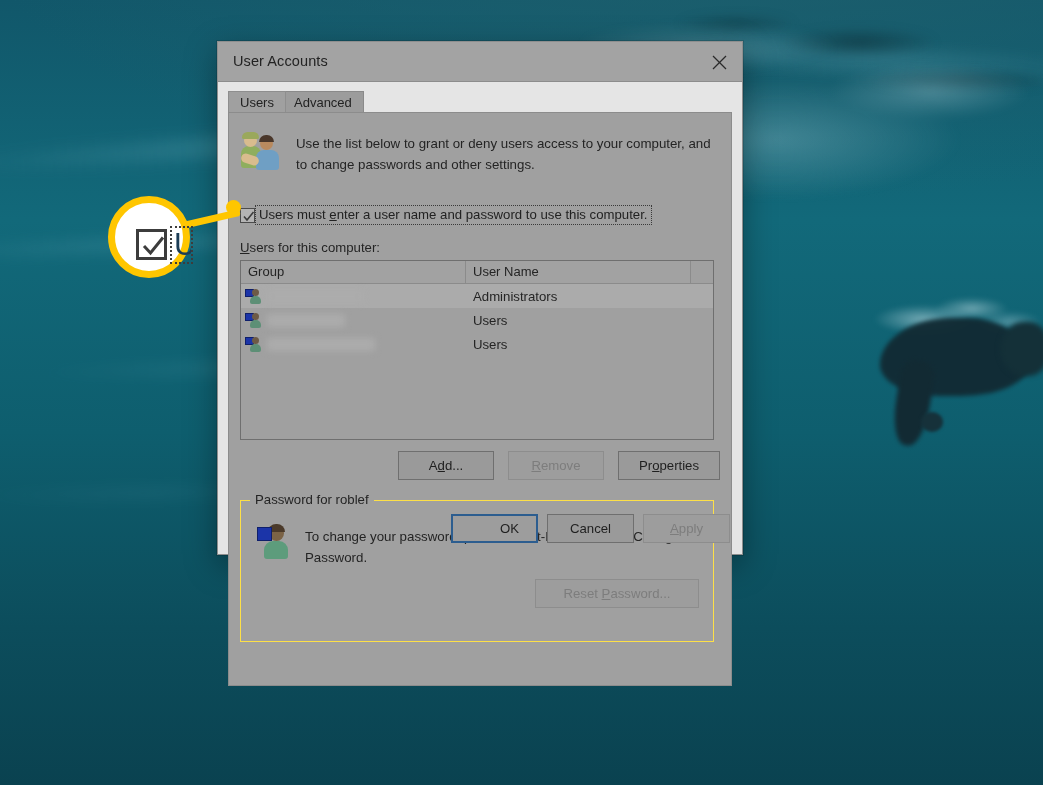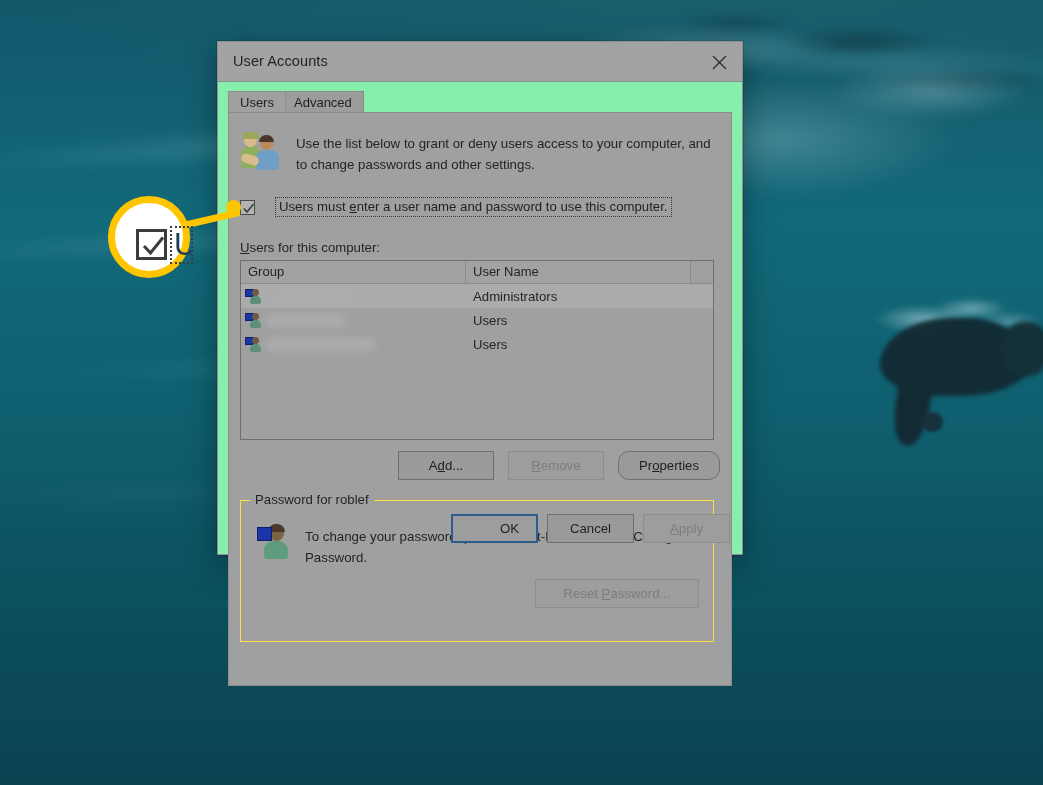--- a/index.html
+++ b/index.html
@@ -89,21 +89,21 @@
       radial-gradient(ellipse 30% 32% at 58% 40%, rgba(210,235,240,0.48), rgba(210,235,240,0) 70%),
       radial-gradient(ellipse 26% 30% at 80% 65%, rgba(180,215,225,0.40), rgba(180,215,225,0) 70%);
     filter: blur(2.5px);
   }
 
   
   #dialog {
     position: absolute;
     left: 217px; top: 41px;
     width: 526px; height: 514px;
-    background: #86efac;
+    background: #e5e5e5;
     border: 1px solid #8e8e8e;
     box-shadow: 0 0 0 1px rgba(0,0,0,0.12), 0 10px 30px rgba(0,0,0,0.35);
     color: #2a2a2a;
     font-size: 13.2px;
   }
   .titlebar {
     position: relative;
     height: 40px;
     background: #a3a3a3;
     border-bottom: 1px solid #8c8c8c;
@@ -164,22 +164,22 @@
   .ui-p1-head { position:absolute; left:4px; top:4px; width:13px; height:13px; border-radius:50%; background:#d8bc8e; }
   .ui-p1-hat  { position:absolute; left:2px; top:2px; width:17px; height:7px; border-radius:7px 7px 2px 2px; background:#9aa85c; }
   .ui-p1-body { position:absolute; left:1px; top:16px; width:20px; height:22px; border-radius:8px 8px 3px 3px; background:#8fae5e; }
   .ui-p1-arm  { position:absolute; left:1px; top:25px; width:18px; height:9px; border-radius:6px; background:#d8bc8e; transform:rotate(18deg); }
   .ui-p2-head { position:absolute; left:20px; top:7px; width:13px; height:13px; border-radius:50%; background:#b98a5e; }
   .ui-p2-hair { position:absolute; left:19px; top:5px; width:15px; height:7px; border-radius:7px 7px 0 0; background:#4a372a; }
   .ui-p2-body { position:absolute; left:16px; top:20px; width:23px; height:20px; border-radius:8px 8px 3px 3px; background:#6f9fc4; }
 
   
   .check-row {
-    position: absolute; left: 11px; top: 84px;
-    display: flex; align-items: center; gap: 20px;
+    position: absolute; left: 11px; top: 92px;
+    display: flex; align-items: center; gap: 0;
   }
   .cbox {
     width: 15px; height: 15px; flex:none;
     background: #b4b4b4;
     border: 1px solid #4b4b4b;
     position: relative;
   }
   .cbox svg { position:absolute; left:1px; top:1px; }
   .check-label-box {
     border: 1px dotted #3a3a3a;
@@ -256,21 +256,21 @@
   .btn.default {
     border: 2px solid #2c5d8f;
     background: #9d9d9d;
   }
   .list-btn-row {
     position: absolute; right: 11px; top: 338px;
     display: flex; gap: 14px;
   }
   .btn-add { width: 96px; }
   .btn-remove { width: 96px; }
-  .btn-props { width: 102px; border-radius: 11px; }
+  .btn-props { width: 102px; }
 
   
   .groupbox {
     position: absolute; left: 11px; top: 387px;
     width: 474px; height: 142px;
     border: 1px solid #fde047;
   }
   .gb-legend {
     position: absolute; left: 9px; top: -9px;
     background: #a0a0a0;

